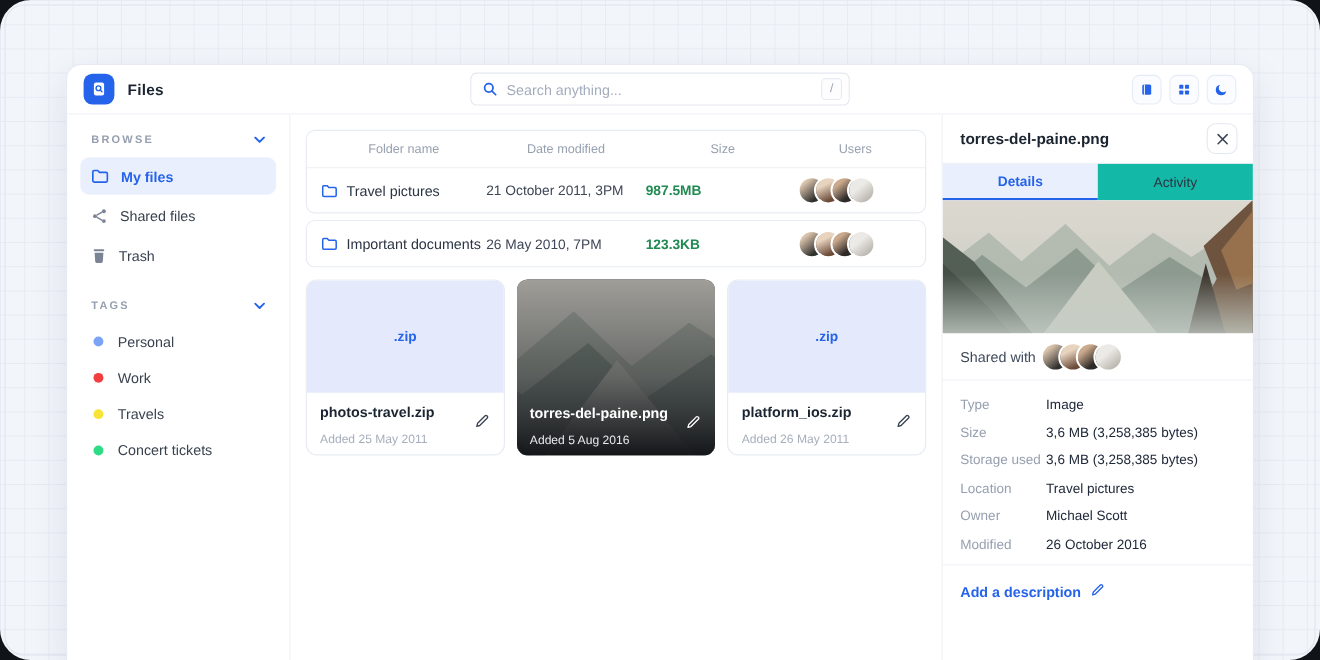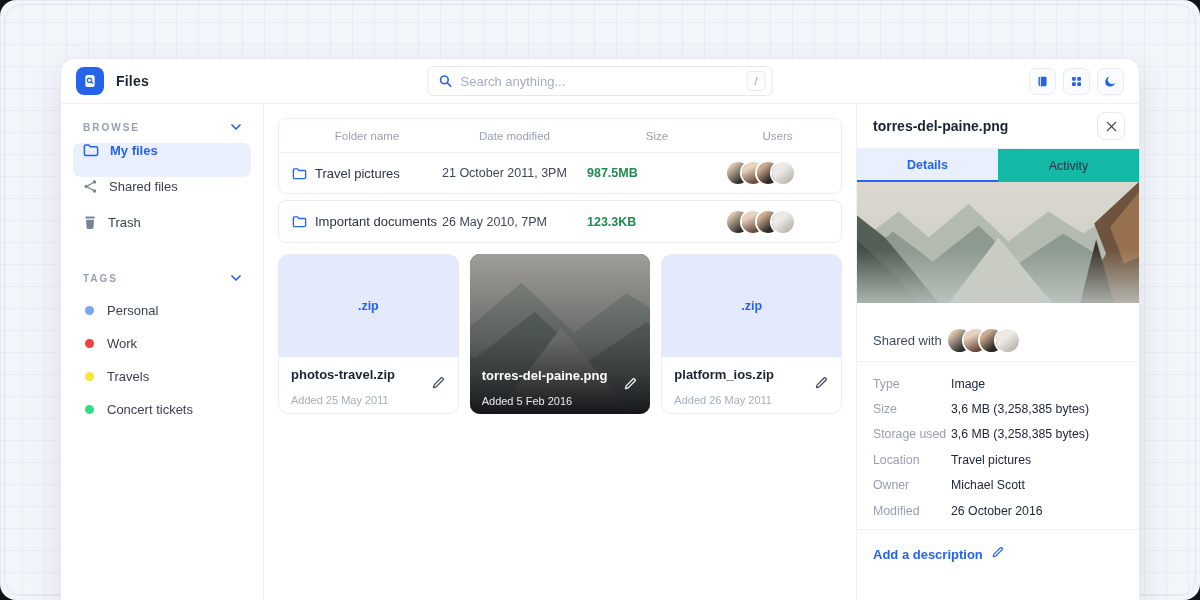--- a/index.html
+++ b/index.html
@@ -1,18 +1,18 @@
 <!DOCTYPE html>
 <html><head>
 <meta charset="utf-8">
 <style>
   * { margin:0; padding:0; box-sizing:border-box; }
   html,body { width:1200px; height:600px; }
   body { font-family:"Liberation Sans","DejaVu Sans",sans-serif; background:#101419; overflow:hidden; }
-  .frame { position:relative; width:1200px; height:600px; border-radius:16px; overflow:hidden;
+  .frame { position:relative; width:1200px; height:600px; border-radius:28px; overflow:hidden;
            background-color:#f2f5fa;
            background-image:linear-gradient(#e7ebf3 1px, transparent 1px),
                             linear-gradient(90deg,#e7ebf3 1px, transparent 1px);
            background-size:22px 22px; }
   .frame-ring { position:absolute; inset:4px; border:1px solid #dfe4ee; border-radius:18px; pointer-events:none; }
 
   .window { position:absolute; left:60px; top:58px; width:1080px; height:542px;
             background:#fff; border:1px solid #e7eaf2; border-bottom:none; border-radius:14px 14px 0 0;
             box-shadow:0 12px 34px rgba(30,40,70,.10); display:flex; flex-direction:column; overflow:hidden; }
 
@@ -35,21 +35,21 @@
 
   
   .body-row { flex:1; display:flex; min-height:0; }
   .sidebar { width:203px; flex:0 0 203px; border-right:1px solid #eef1f6; padding:16px 12px; }
   .main { flex:1; padding:14px; min-width:0; }
   .panel { width:283px; flex:0 0 283px; border-left:1px solid #eef1f6; display:flex; flex-direction:column; }
 
   
   .section-head { display:flex; align-items:center; justify-content:space-between; padding:2px 10px 10px 10px; }
   .section-label { font-size:10px; font-weight:700; letter-spacing:2px; color:#97a0b0; }
-  .side-item { height:34px; display:flex; gap:11px; padding:0 10px; border-radius:8px;
+  .side-item { height:34px; display:flex; align-items:center; gap:11px; padding:0 10px; border-radius:8px;
                font-size:13px; color:#39424f; margin-bottom:2px; cursor:pointer; }
   .side-item .s-ico { color:#7b8494; display:flex; }
   .side-item.active { background:#e9effd; color:#2563eb; font-weight:600; }
   .side-item.active .s-ico { color:#2563eb; }
   .tags-block { margin-top:22px; }
   .tag-item { height:33px; display:flex; align-items:center; gap:13px; padding:0 12px; font-size:13px; color:#39424f; cursor:pointer; }
   .tag-dot { width:9px; height:9px; border-radius:50%; }
 
   
   .table-card { border:1px solid #e7ebf2; border-radius:8px; background:#fff; }
@@ -93,21 +93,21 @@
   .panel-title { font-size:14px; font-weight:600; color:#1b2431; }
   .close-btn { width:28px; height:28px; border:1px solid #e4e8f0; border-radius:8px; background:#fff;
                display:flex; align-items:center; justify-content:center; color:#3a4354; cursor:pointer; }
   .tabs { display:flex; flex:0 0 33px; }
   .tab { flex:1; display:flex; align-items:center; justify-content:center; font-size:12.5px; color:#2a3443;
          background:#14b8a6; cursor:pointer; }
   .tab.active { background:#e9effd; color:#2563eb; font-weight:700; border-bottom:2px solid #2563eb; }
   .panel-image { height:121px; flex:0 0 121px; overflow:hidden; position:relative; }
   .panel-image svg { position:absolute; inset:0; width:100%; height:100%; }
   .shared-row { height:43px; flex:0 0 43px; display:flex; align-items:center; gap:6px; padding:0 16px;
-                border-bottom:1px solid #eef1f6;margin-top:16px; }
+                border-bottom:1px solid #eef1f6; }
   .shared-label { font-size:13px; color:#3f4a5a; }
   .shared-row .avatar { width:23px; height:23px; }
   .details-list { padding:9px 16px 6px 16px; border-bottom:1px solid #eef1f6; }
   .d-row { display:flex; align-items:center; height:25.4px; }
   .d-label { width:78px; flex:0 0 78px; font-size:12.3px; color:#97a0b0; }
   .d-value { font-size:12.3px; color:#20293a; font-weight:500; }
   .add-desc { padding:15px 16px; display:flex; align-items:center; gap:8px; }
   .add-desc-link { font-size:13px; font-weight:700; color:#2563eb; cursor:pointer; }
   .add-desc .pencil { color:#2563eb; }
 </style>
@@ -320,21 +320,21 @@
             </div>
           </div>
 
           <div class="file-card image-card">
             <svg class="mtn" viewBox="0 0 283 122" preserveAspectRatio="xMidYMid slice">
               <use href="#mtn-art"></use>
               <rect width="283" height="122" fill="url(#dark)"></rect>
             </svg>
             <div class="card-footer">
               <div class="card-name">torres-del-paine.png</div>
-              <div class="card-added">Added 5 Feb 2016</div>
+              <div class="card-added">Added 5 Aug 2016</div>
               <span class="card-pencil">
                 <svg width="15" height="15" viewBox="0 0 16 16">
                   <path d="M2.6 13.4l.8-2.9 7.3-7.3a1.15 1.15 0 0 1 1.63 0l.47.47a1.15 1.15 0 0 1 0 1.63l-7.3 7.3-2.9.8z" fill="none" stroke="currentColor" stroke-width="1.3" stroke-linejoin="round"></path>
                 </svg>
               </span>
             </div>
           </div>
 
           <div class="file-card">
             <div class="preview-zip">

